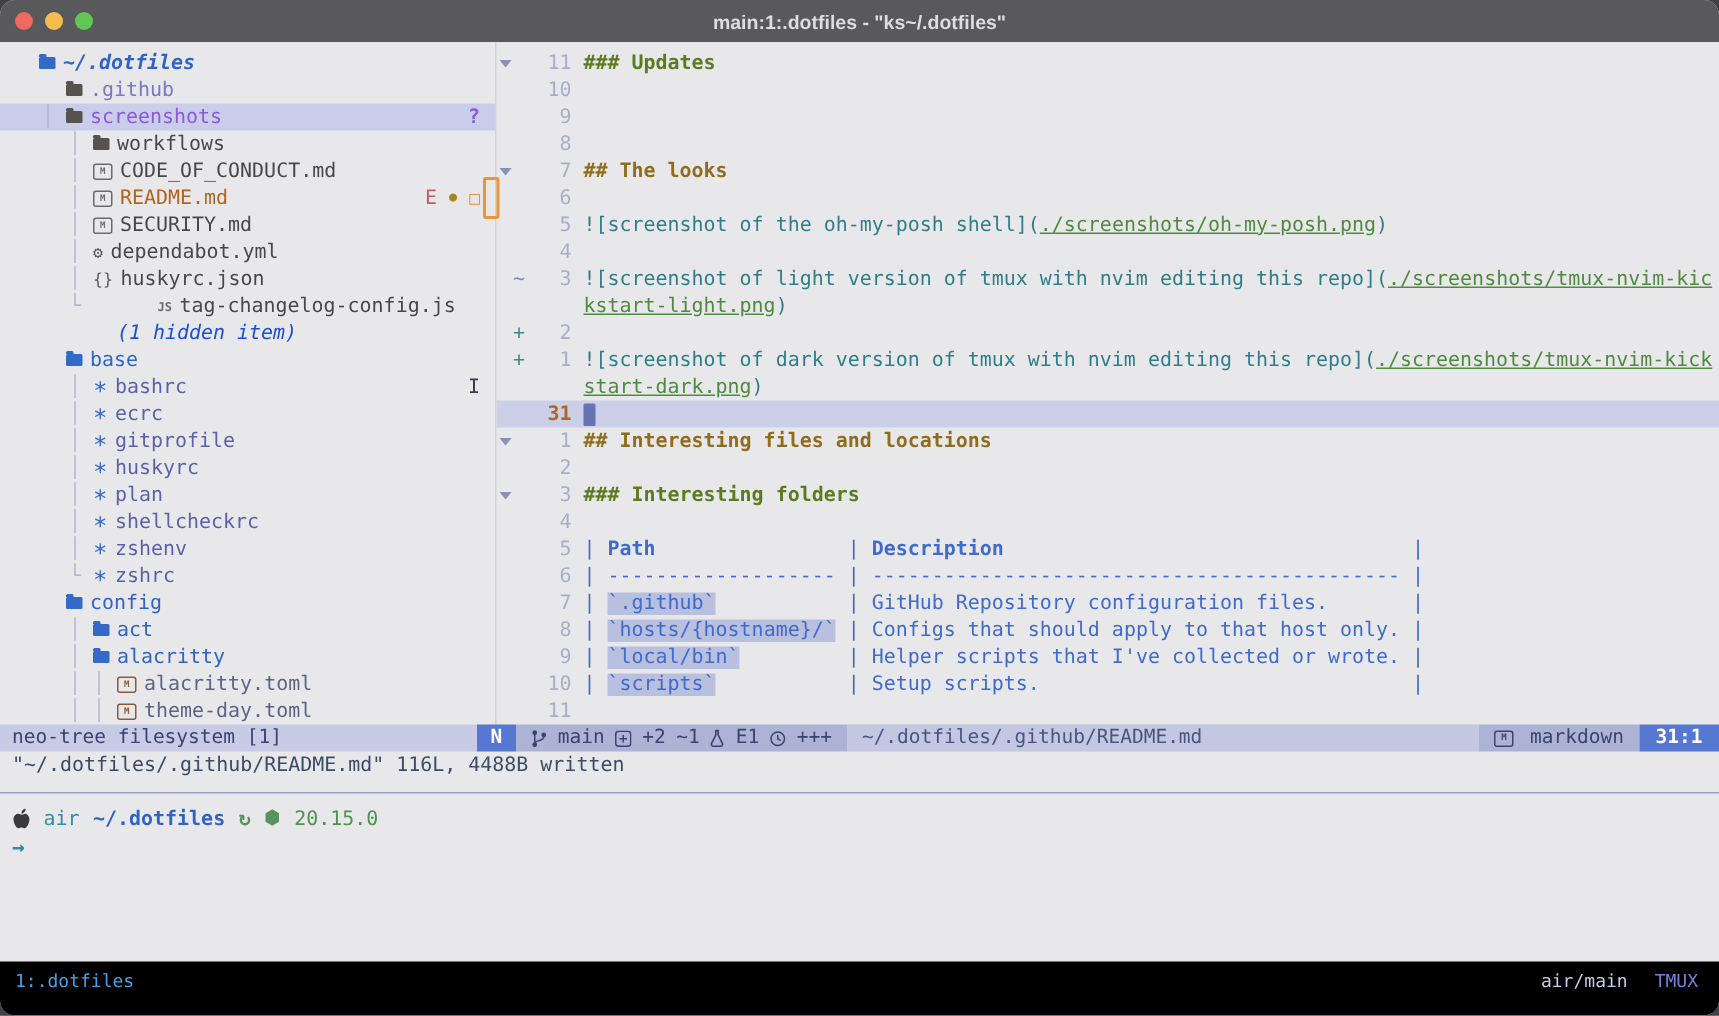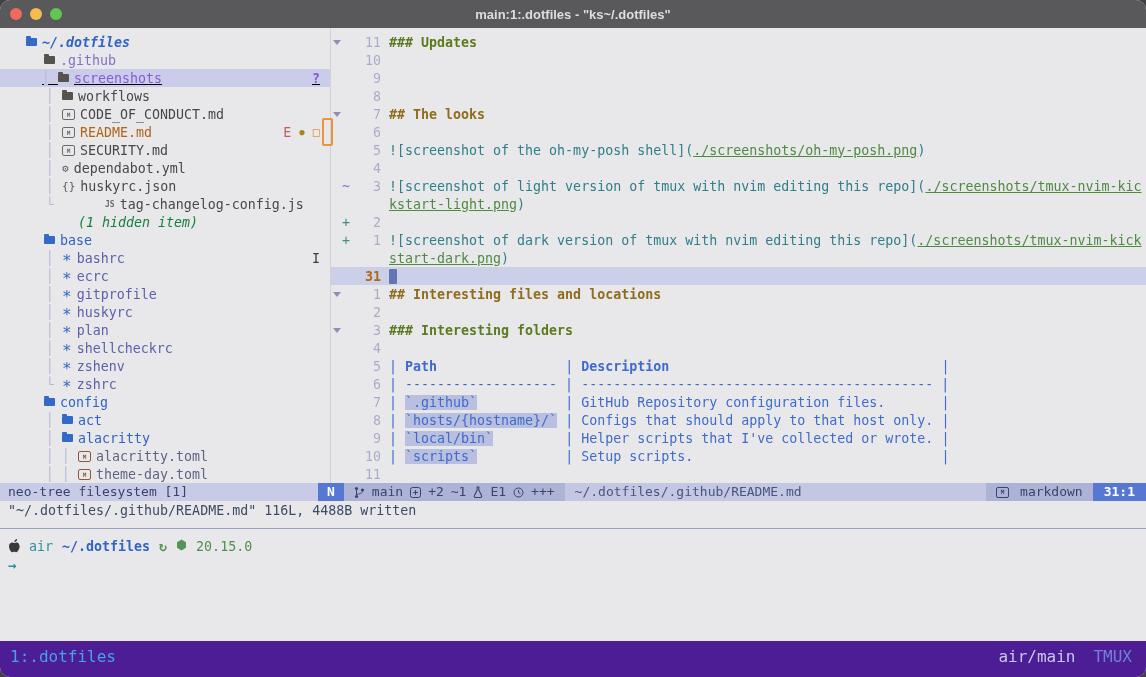--- a/index.html
+++ b/index.html
@@ -24,21 +24,21 @@
   .ic-box.toml{border-color:#8A5A3A;color:#8A5A3A;}
   .ic-glyph{color:#5A5A5E;font-size:11px;margin-right:5px;flex:none;}
   .ic-js{color:#6B6B6E;font-size:8px;font-weight:700;margin-right:5px;flex:none;margin-left:43px;}
   .ic-star{color:#3569C8;font-size:16px;margin-right:5px;margin-top:4px;flex:none;}
   .ic-none{width:0;}
   .t-root{color:#3063C6;font-weight:700;font-style:italic;}
   .t-dirm{color:#7D74C4;}
   .t-untr{color:#8A5AD8;}
   .t-plain{color:#48484B;}
   .t-mod{color:#B0651A;}
-  .t-hidden{color:#15803d;font-style:italic;text-align:center;}
+  .t-hidden{color:#1d4ed8;font-style:italic;text-align:center;}
   .t-blue{color:#3063C6;}
   .t-dot{color:#5B62AA;}
   .t-toml{color:#5E6488;}
   .badges{margin-left:auto;padding-right:10px;display:flex;gap:8px;align-items:center;}
   .b-red{color:#C06060;}.b-gold{color:#A8861E;font-size:9px;}.b-orange{color:#E2933C;font-size:12px;}.b-purple{color:#8A5AD8;font-weight:700;}.b-dark{color:#3A3A4A;}
   
   .scrollmark{position:absolute;left:322px;top:90px;width:7px;height:24px;border:2px solid #E8953C;border-radius:2px;}
   
   .editor{flex:1;padding-top:5px;overflow:hidden;}
   .eline{height:18px;display:flex;align-items:center;white-space:pre;font-size:13.3px;}
@@ -71,21 +71,21 @@
   .msgline{position:absolute;top:501px;left:0;right:0;height:20px;line-height:20px;padding-left:8px;color:#3D4B66;font-size:13.3px;}
   .pane-divider{position:absolute;top:521px;left:0;right:0;height:7px;border-bottom:1px solid #97A0BE;}
   .shell{position:absolute;top:529px;left:0;right:0;height:112px;padding:8px 0 0 8px;box-sizing:border-box;font-size:13.3px;}
   .promptline{height:18px;display:flex;align-items:center;gap:9px;white-space:pre;}
   .p-host{color:#2F8FA0;}
   .p-path{color:#3063C6;font-weight:700;}
   .p-sync{color:#55945A;font-weight:700;}
   .p-node{color:#4E9150;}
   .p-arrow{color:#2F8FA0;font-weight:700;font-size:14px;margin-top:2px;}
   
-  .tmuxbar{position:absolute;left:0;right:0;bottom:0;height:36px;background:#4c1d95;display:flex;align-items:flex-start;padding:6px 14px 0 10px;box-sizing:border-box;font-size:16px;}
+  .tmuxbar{position:absolute;left:0;right:0;bottom:0;height:36px;background:#000000;display:flex;align-items:flex-start;padding:6px 14px 0 10px;box-sizing:border-box;font-size:12px;}
   .tm-left{color:#47A1E6;}
   .tm-right{margin-left:auto;display:flex;gap:18px;}
   .tm-session{color:#C5CAEC;}
   .tm-label{color:#7380D8;}
 </style>
 </head>
 <body>
 
 <div class="window">
 
@@ -95,21 +95,21 @@
       <div class="light l-min"></div>
       <div class="light l-zoom"></div>
     </div>
     <div class="title">main:1:.dotfiles - "ks~/.dotfiles"</div>
   </div>
 
   <div class="nvim">
     <div class="sidebar mono" id="tree">
         <div class="row" style="padding-left: 26px;"><span class="ic-folder f-blue"></span><span class="t-root">~/.dotfiles</span></div>
         <div class="row" style="padding-left: 44px;"><span class="ic-folder f-dark"></span><span class="t-dirm">.github</span></div>
-        <div class="row sel" style="padding-left: 42px; text-decoration: underline;"><span class="guide">│ </span><span class="ic-folder f-dark"></span><span class="t-untr">screenshots</span><span class="badges"><span class="b-purple">?</span></span></div>
+        <div class="row sel" style="padding-left: 28px;"><span class="guide">│ </span><span class="ic-folder f-dark"></span><span class="t-untr">screenshots</span><span class="badges"><span class="b-purple">?</span></span></div>
         <div class="row" style="padding-left: 46px;"><span class="guide">│ </span><span class="ic-folder f-dark"></span><span class="t-plain">workflows</span></div>
         <div class="row" style="padding-left: 46px;"><span class="guide">│ </span><span class="ic-box">M</span><span class="t-plain">CODE_OF_CONDUCT.md</span></div>
         <div class="row" style="padding-left: 46px;"><span class="guide">│ </span><span class="ic-box">M</span><span class="t-mod">README.md</span><span class="badges"><span class="b-red">E</span><span class="b-gold">●</span><span class="b-orange">□</span></span></div>
         <div class="row" style="padding-left: 46px;"><span class="guide">│ </span><span class="ic-box">M</span><span class="t-plain">SECURITY.md</span></div>
         <div class="row" style="padding-left: 46px;"><span class="guide">│ </span><span class="ic-glyph">⚙</span><span class="t-plain">dependabot.yml</span></div>
         <div class="row" style="padding-left: 46px;"><span class="guide">│ </span><span class="ic-glyph">{}</span><span class="t-plain">huskyrc.json</span></div>
         <div class="row" style="padding-left: 46px;"><span class="guide">└ </span><span class="ic-js">JS</span><span class="t-plain">tag-changelog-config.js</span></div>
         <div class="row" style="padding-left: 78px;"><span class="ic-none"></span><span class="t-hidden">(1 hidden item)</span></div>
         <div class="row" style="padding-left: 44px;"><span class="ic-folder f-blue"></span><span class="t-blue">base</span></div>
         <div class="row" style="padding-left: 46px;"><span class="guide">│ </span><span class="ic-star">*</span><span class="t-dot">bashrc</span><span class="badges"><span class="b-dark">I</span></span></div>

